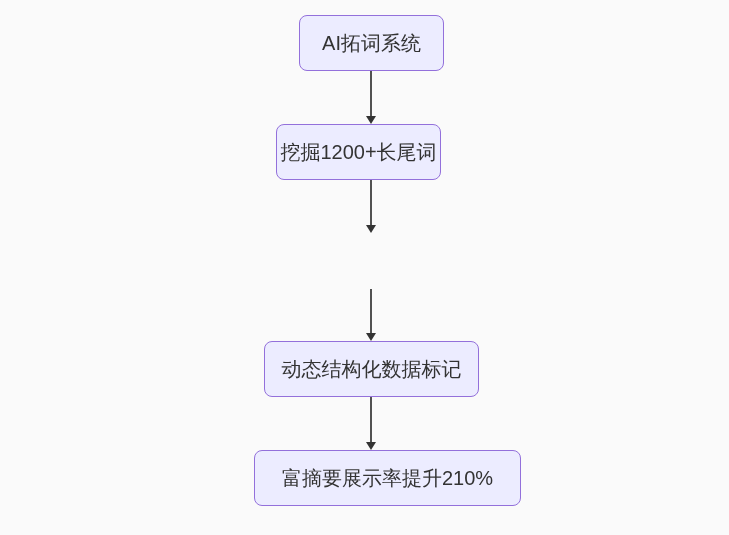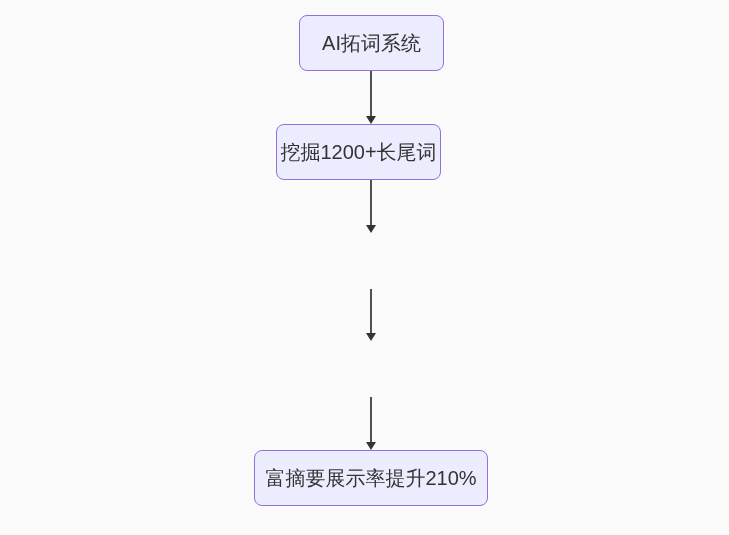--- a/index.html
+++ b/index.html
@@ -30,21 +30,21 @@
     align-items: center;
     justify-content: center;
     font-size: 20px;
     color: var(--node-text);
     white-space: nowrap;
   }
   .n1 { left: 299px; top: 15px;  width: 145px; }
   .n2 { left: 276px; top: 124px; width: 165px; }
   .n3 { left: 261px; top: 233px; width: 222px; }
   .n4 { left: 264px; top: 341px; width: 215px; }
-  .n5 { left: 254px; top: 450px; width: 234px; text-align: center; }
+  .n5 { left: 254px; top: 450px; width: 267px; text-align: center; }
 
   .arrow {
     position: absolute;
     left: 366px;
     width: 10px;
     display: flex;
     flex-direction: column;
     align-items: center;
   }
   .a1 { top: 71px;  height: 53px; }
@@ -82,20 +82,21 @@
     <div class="arrow-line"></div>
     <div class="arrow-head"></div>
   </div>
 
 
   <div class="arrow a3">
     <div class="arrow-line"></div>
     <div class="arrow-head"></div>
   </div>
 
+  <div class="node n4">动态结构化数据标记</div>
 
   <div class="arrow a4">
     <div class="arrow-line"></div>
     <div class="arrow-head"></div>
   </div>
 
   <div class="node n5">富摘要展示率提升210%</div>
 
 </div>
 

